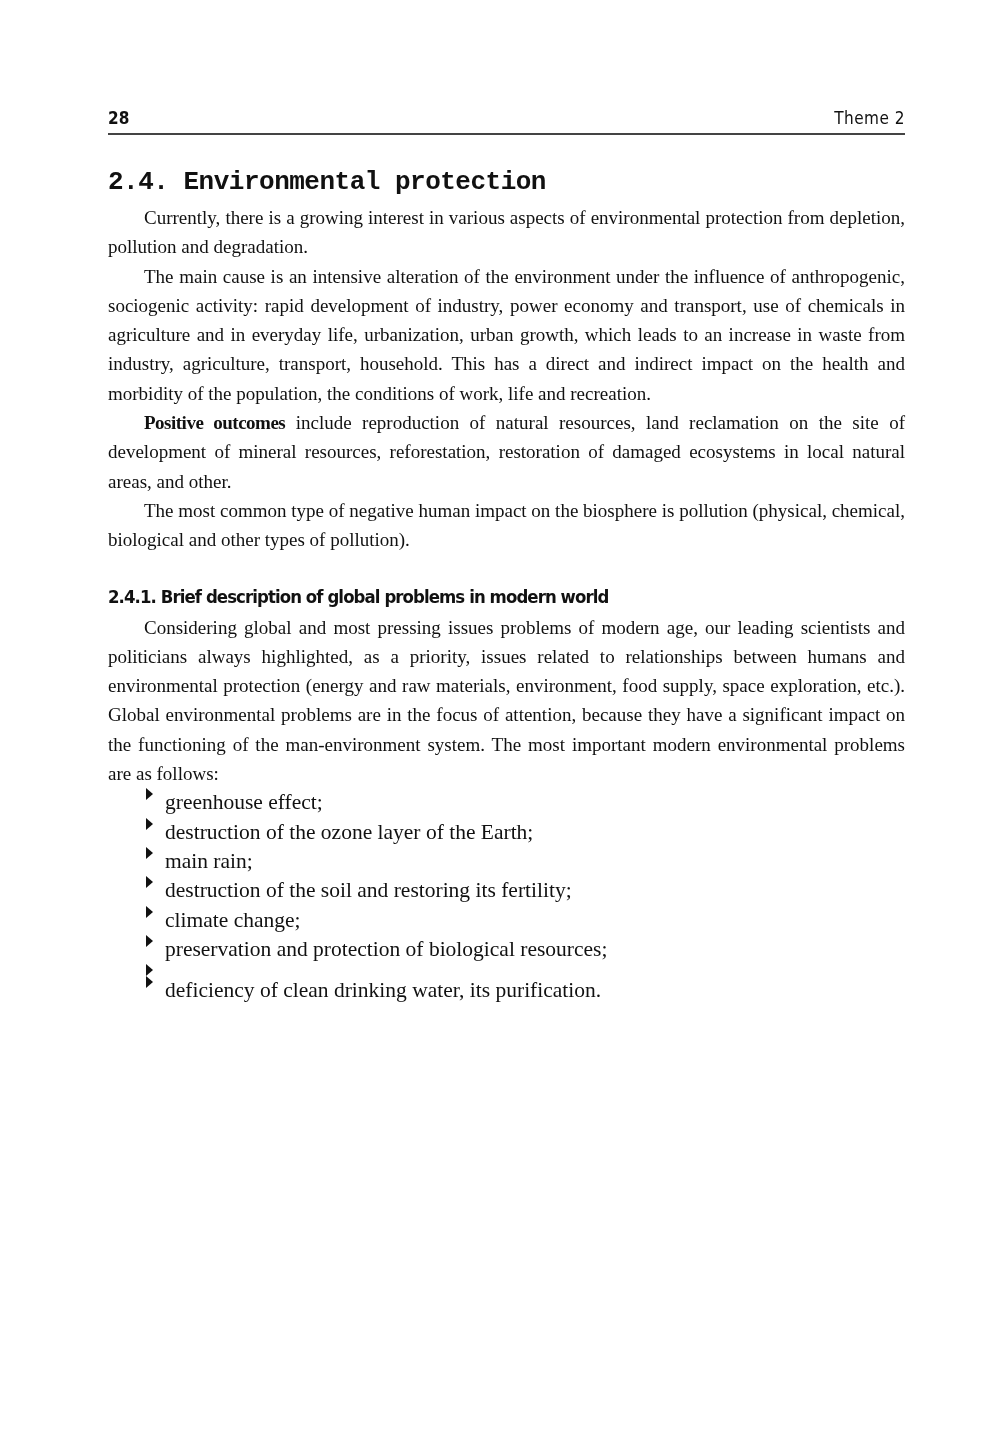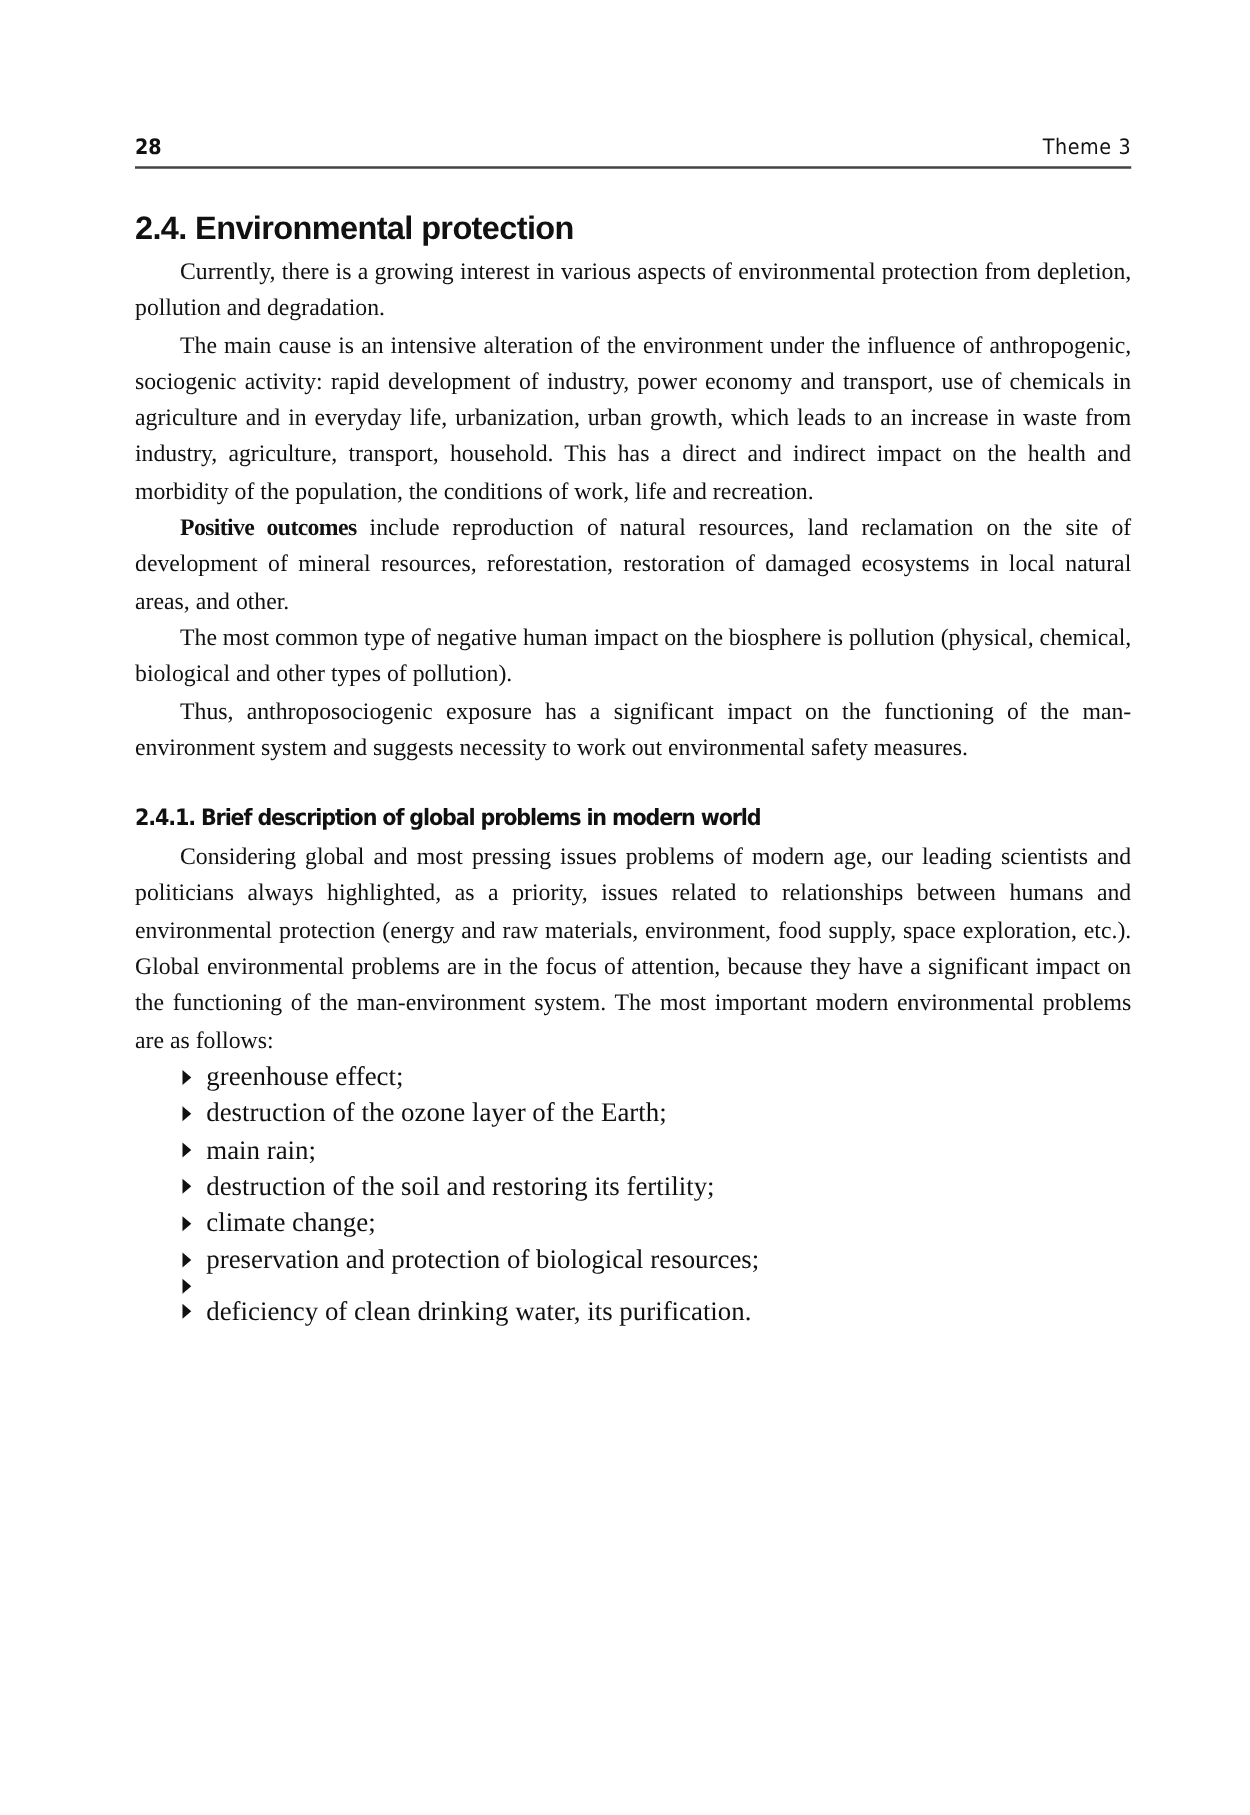--- a/index.html
+++ b/index.html
@@ -3,47 +3,46 @@
 <meta charset="utf-8">
 <style>
   html, body { margin:0; padding:0; background:#ffffff; }
   body { width:1000px; height:1452px; position:relative; overflow:hidden; color:#111; }
   .page { position:absolute; left:108px; top:106px; width:797px; }
   .running-head { display:flex; justify-content:space-between; align-items:flex-end;
     font-family:"DejaVu Sans Condensed","DejaVu Sans", sans-serif; font-size:17px; font-weight:bold;
     padding-bottom:5px; border-bottom:2px solid #444; height:22px;gap:15px; }
   .running-head .left { font-weight:bold; }
   .running-head .right { font-weight:normal; letter-spacing:0.5px; }
-  h1 { font-family:Liberation Sans, sans-serif; font-weight:bold; font-size:26px; margin:32px 0 6px 0;
+  h1 { font-family:Liberation Mono, monospace; font-weight:bold; font-size:26px; margin:32px 0 6px 0;
     letter-spacing:-0.5px; line-height:30px; }
   h2 { font-family:"DejaVu Sans", sans-serif; font-weight:bold; font-size:18px; margin:30px 0 4px 0;
     letter-spacing:-1px; line-height:24px; transform:scaleX(0.92); transform-origin:left; }
   p { font-family:"Liberation Serif", serif; font-size:19px; line-height:29.3px; margin:0;
     text-indent:36px; text-align:justify; }
   p b { font-weight:bold; letter-spacing:-0.5px;margin-top:36px; }
   ul { list-style:none; margin:0; padding:0 0 0 38px; }
-  li { font-family:"Liberation Serif", serif; font-size:21.5px; line-height:29.3px; display:flex; align-items:center; }
+  li { font-family:"Liberation Serif", serif; font-size:21.5px; line-height:29.3px; display:flex; }
   .bullet { display:inline-block; width:0; height:0; border-top:6px solid transparent; border-bottom:6px solid transparent;
     border-left:7px solid #111; margin-right:12px; }
 </style>
 </head>
 <body>
 
 <div class="page">
   <div class="running-head">
     <span class="left">28</span>
-    <span class="right">Theme 3</span>
+    <span class="right">Theme 2</span>
   </div>
 
   <h1>2.4. Environmental protection</h1>
   <p>Currently, there is a growing interest in various aspects of environmental protection from depletion, pollution and degradation.</p>
   <p>The main cause is an intensive alteration of the environment under the influence of anthropogenic, sociogenic activity: rapid development of industry, power economy and transport, use of chemicals in agriculture and in everyday life, urbanization, urban growth, which leads to an increase in waste from industry, agriculture, transport, household. This has a direct and indirect impact on the health and morbidity of the population, the conditions of work, life and recreation.</p>
   <p><b>Positive outcomes</b><span> include reproduction of natural resources, land reclamation on the site of development of mineral resources, reforestation, restoration of damaged ecosystems in local natural areas, and other.</span></p>
   <p>The most common type of negative human impact on the biosphere is pollution (physical, chemical, biological and other types of pollution).</p>
-  <p>Thus, anthroposociogenic exposure has a significant impact on the functioning of the man-environment system and suggests necessity to work out environmental safety measures.</p>
 
   <h2>2.4.1. Brief description of global problems in modern world</h2>
   <p>Considering global and most pressing issues problems of modern age, our leading scientists and politicians always highlighted, as a priority, issues related to relationships between humans and environmental protection (energy and raw materials, environment, food supply, space exploration, etc.). Global environmental problems are in the focus of attention, because they have a significant impact on the functioning of the man-environment system. The most important modern environmental problems are as follows:</p>
 
   <ul>
     <li>
         <span class="bullet"></span>
         <span>greenhouse effect;</span>
       </li>
     <li>

